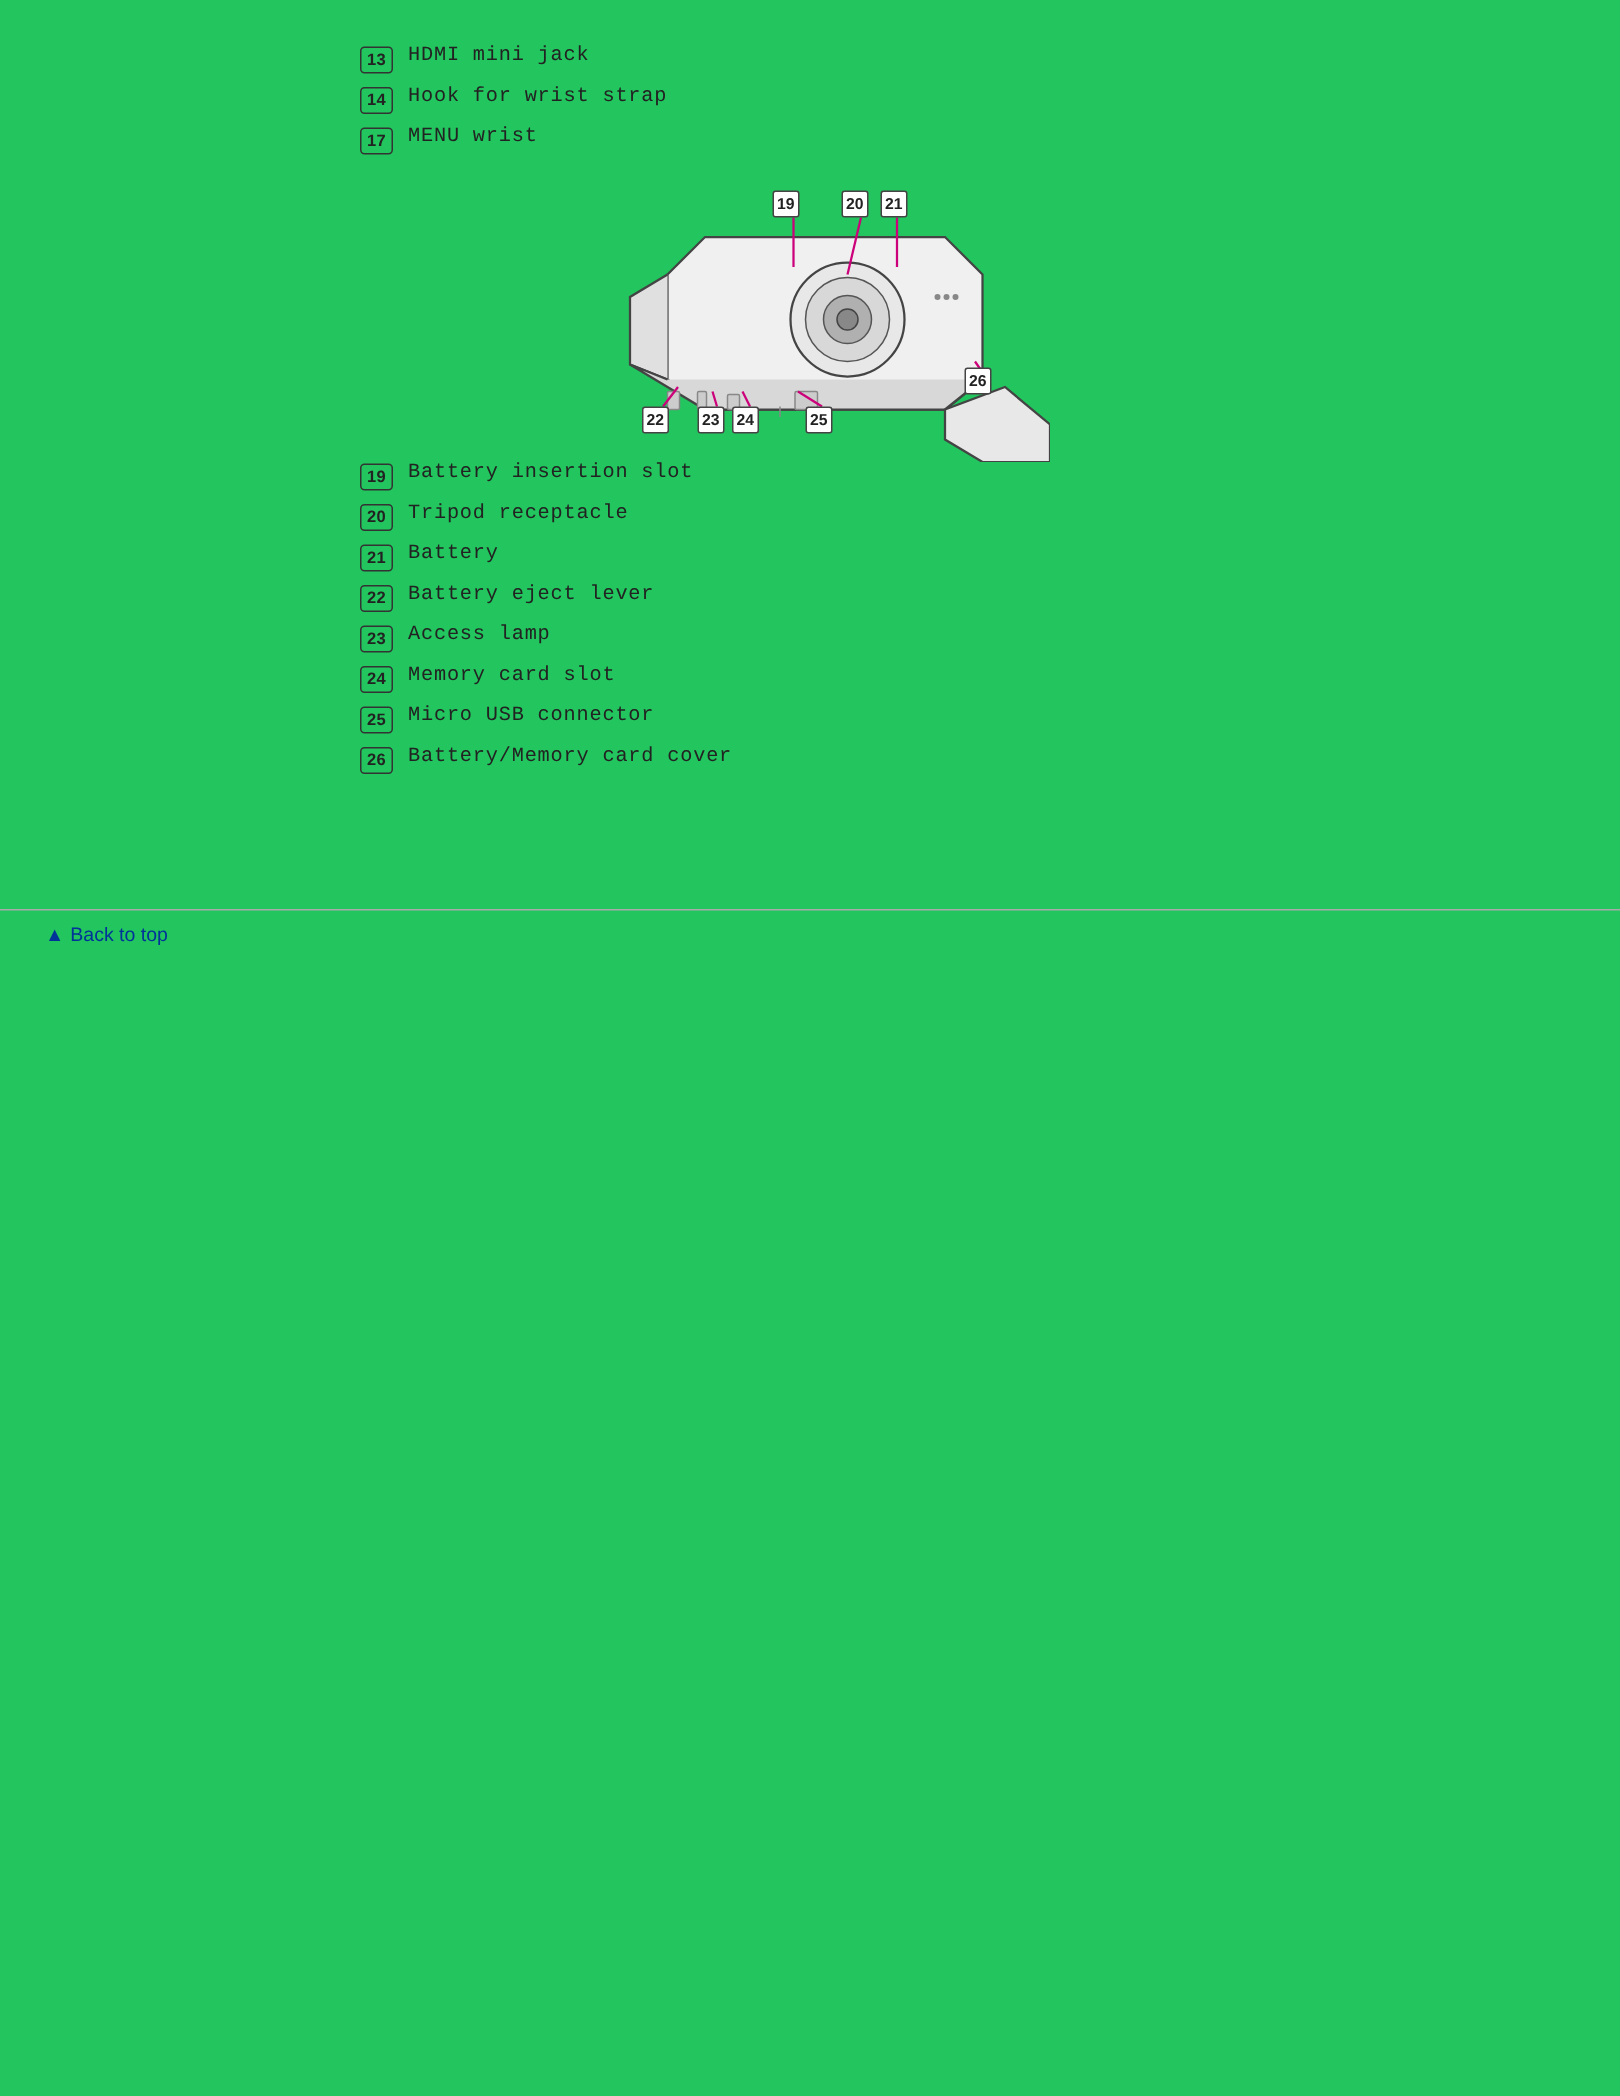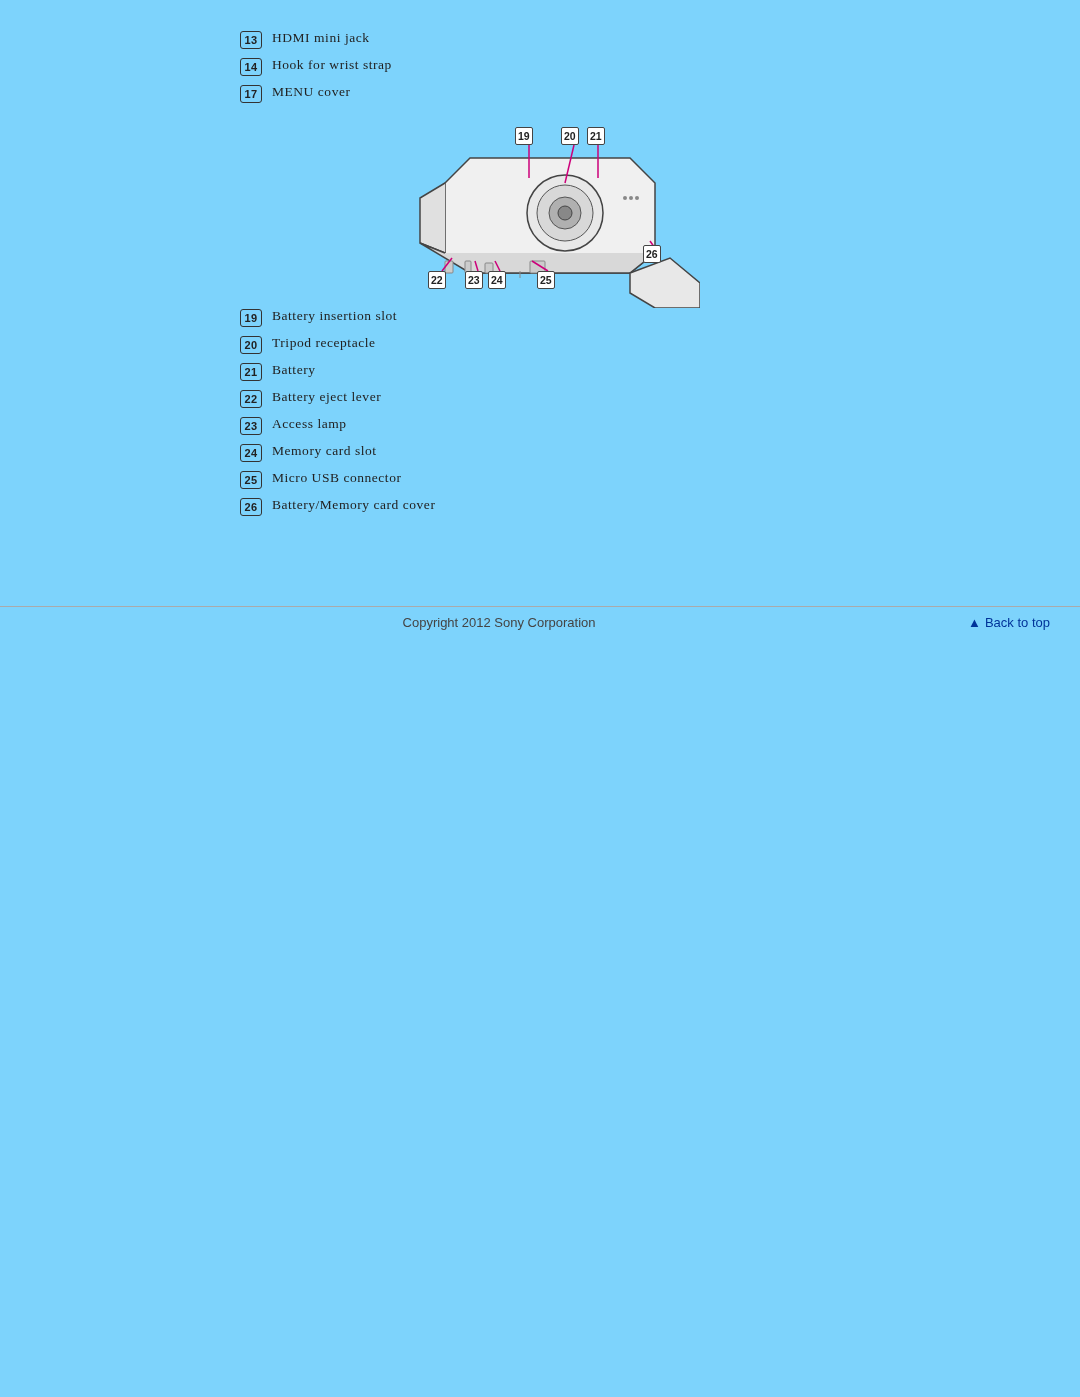--- a/index.html
+++ b/index.html
@@ -13,21 +13,21 @@
       font-family: Arial, sans-serif;
       font-size: 14px;
       color: #222;
       width: 1080px;
       min-height: 1397px;
     }
 
     .page-wrapper {
       width: 1080px;
       min-height: 1397px;
-      background: #7dd3fc;
+      background: #22c55e;
       position: relative;
     }
 
     .content-area {
       padding: 30px 240px 30px 240px;
     }
 
     .item-list {
       list-style: none;
       margin-bottom: 20px;
@@ -52,21 +52,21 @@
       font-size: 11px;
       font-weight: bold;
       margin-right: 10px;
       padding: 0 3px;
       flex-shrink: 0;
       margin-top: 1px;
       font-family: Arial, sans-serif;
     }
 
     .item-text {
-      font-family: Liberation Serif, serif;
+      font-family: Liberation Mono, monospace;
       font-size: 13.5px;
       letter-spacing: 0.04em;
       text-align: center;
     }
 
     .footer-area {
       border-top: 1px solid #aaa;
       margin-top: 40px;
       padding-top: 8px;
       display: flex;
@@ -130,21 +130,21 @@
     <li>
           <span class="num-badge">13</span>
           <span class="item-text">HDMI mini jack</span>
         </li>
         <li>
           <span class="num-badge">14</span>
           <span class="item-text">Hook for wrist strap</span>
         </li>
         <li>
           <span class="num-badge">17</span>
-          <span class="item-text">MENU cover</span>
+          <span class="item-text">MENU wrist</span>
         </li>
       </ul>
 
     <div class="diagram-container" id="diagram-container">
 
       <svg xmlns="http://www.w3.org/2000/svg" viewBox="0 0 320 185" width="320" height="185">
 
         <g transform="translate(30, 20)">
 
           <path d="M60,15 L220,15 L245,40 L245,110 L220,130 L60,130 L35,110 L35,40 Z" fill="#f0f0f0" stroke="#444" stroke-width="1.5"></path>
@@ -231,19 +231,18 @@
         </li>
         <li>
           <span class="num-badge">26</span>
           <span class="item-text">Battery/Memory card cover</span>
         </li>
       </ul>
 
   </div>
 
   <div class="footer-area">
-    <span class="footer-copyright">Copyright 2012 Sony Corporation</span>
     <a class="back-to-top" href="#">
       <span>▲</span>
       <span>Back to top</span>
     </a>
   </div>
 </div>
 
 </body></html>

